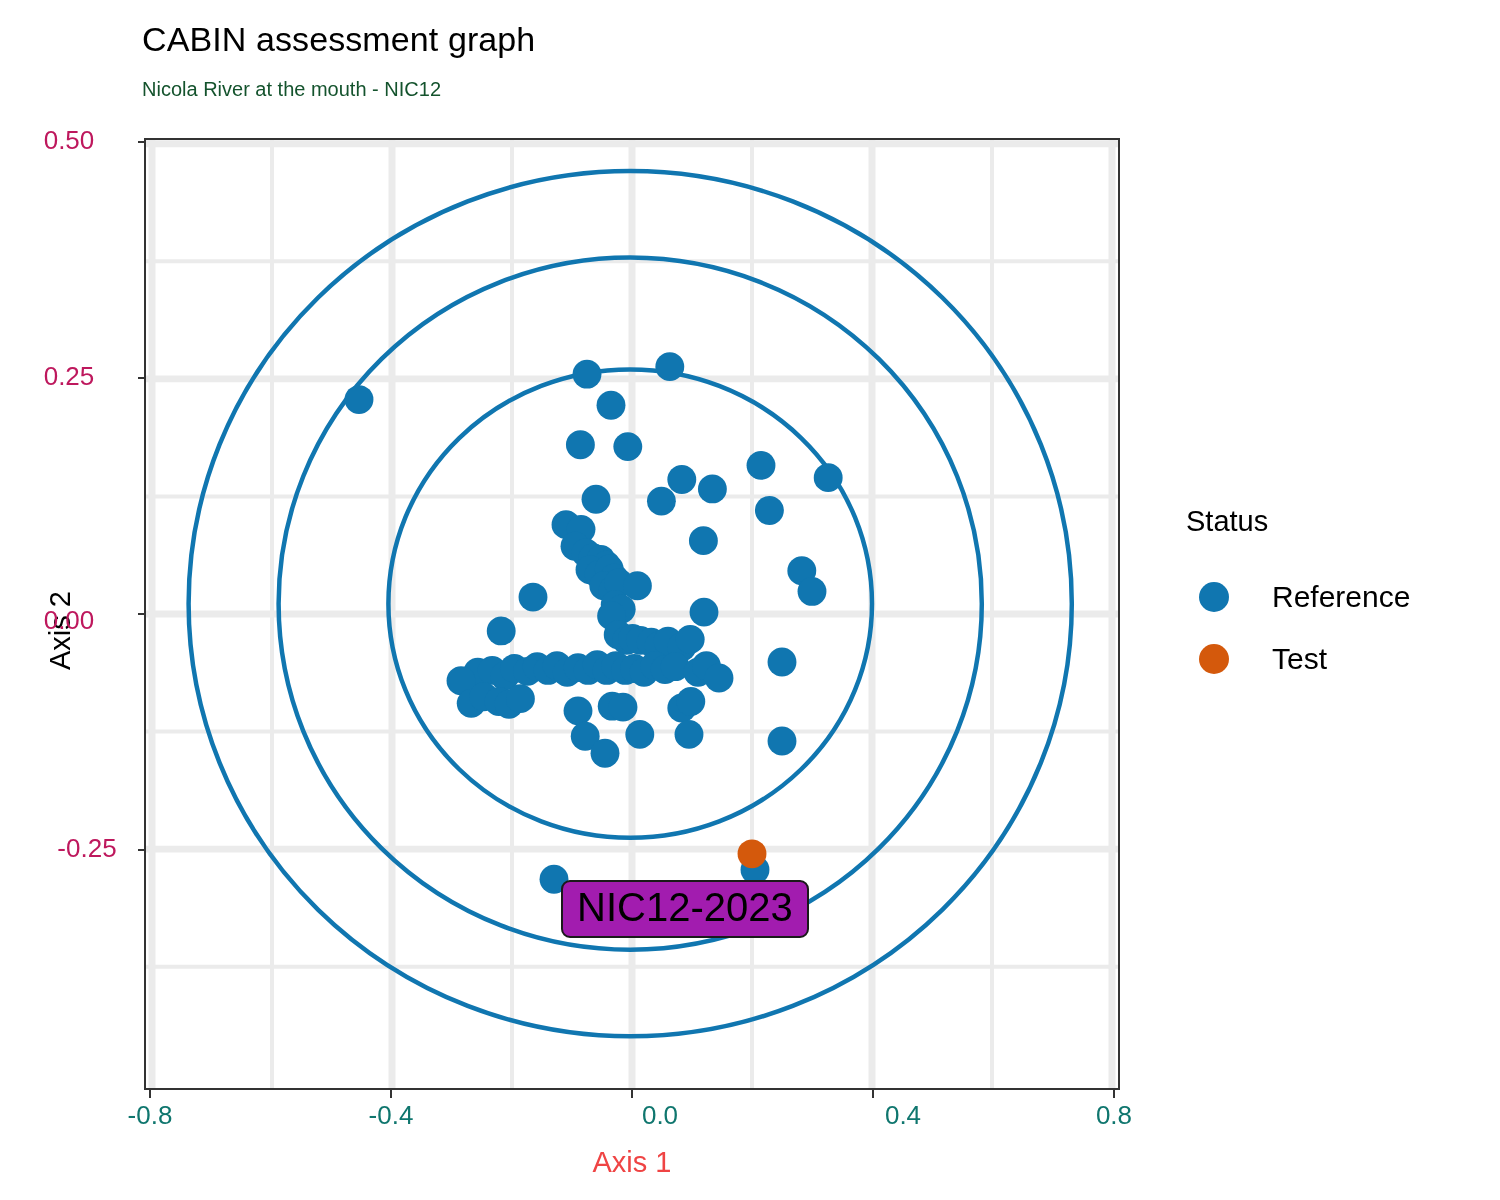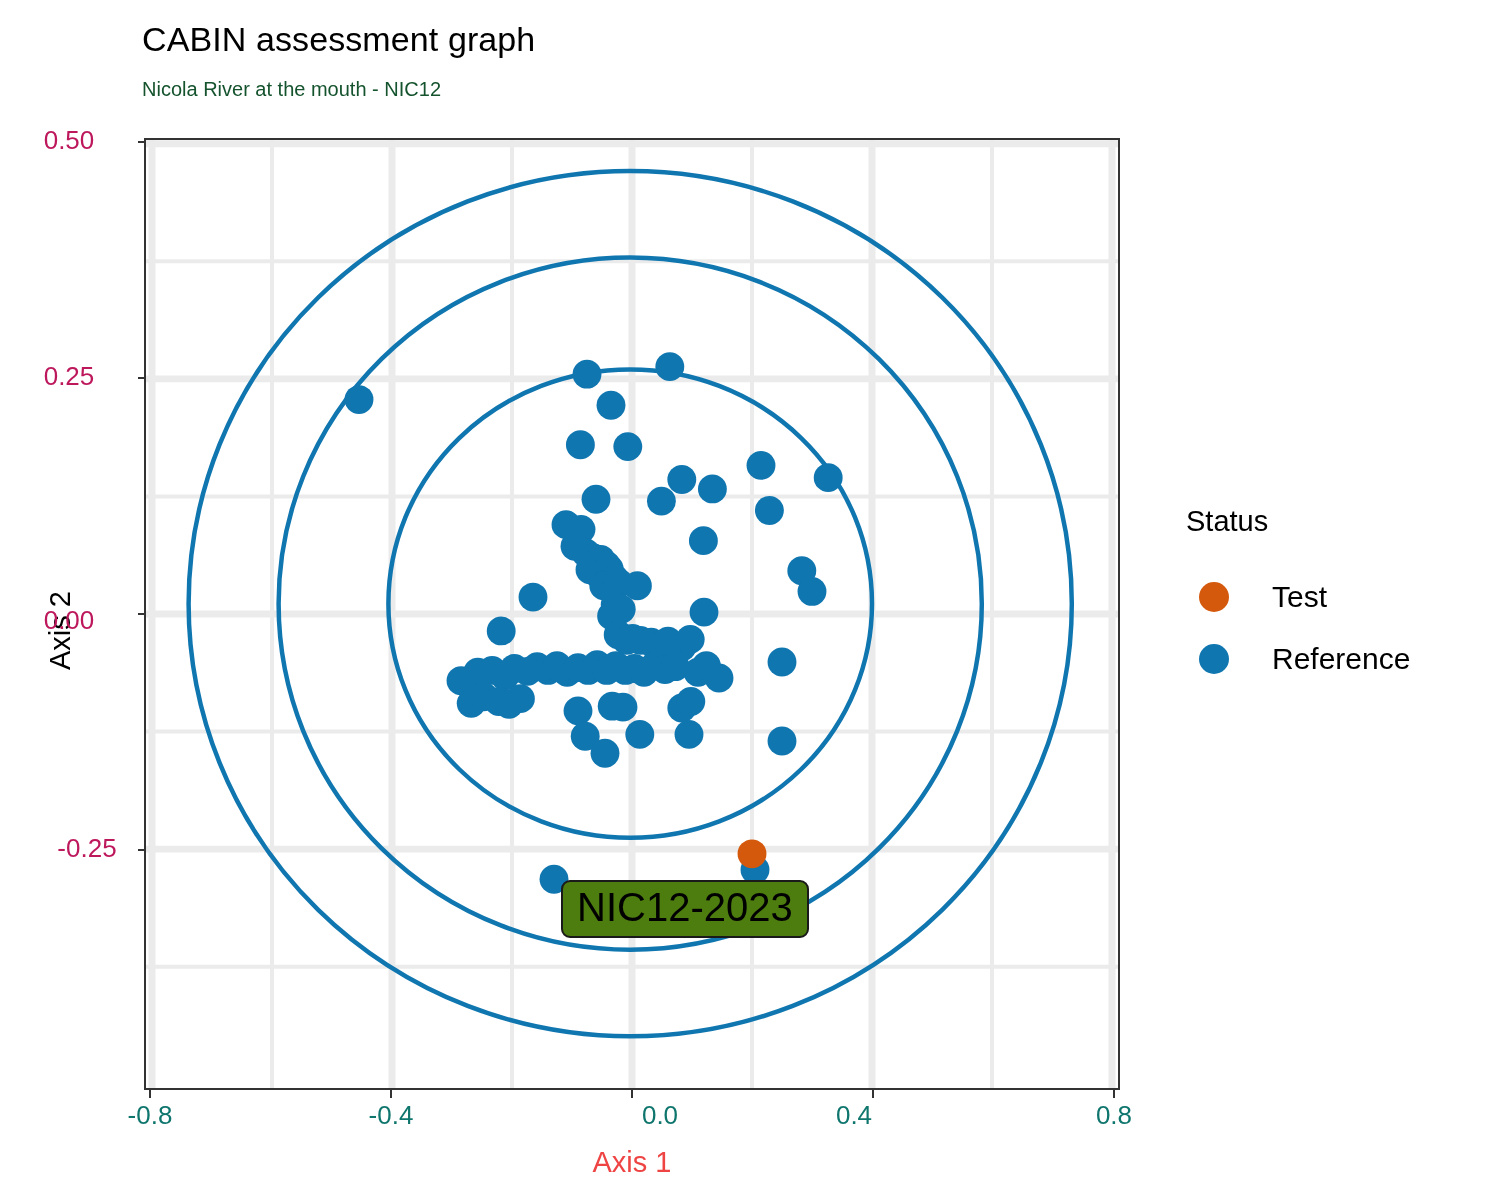--- a/index.html
+++ b/index.html
@@ -71,21 +71,21 @@
     width:56px;height:56px;display:flex;align-items:center;justify-content:center;
     flex:0 0 56px;
   }
   .legend-dot{width:30px;height:30px;border-radius:50%;}
   .legend-label{font-size:30px;color:#000;margin-left:30px;white-space:nowrap;}
 
   
   #point-label{
     position:absolute;
     left:561px; top:880px;
-    background:#4d7c0f;
+    background:#a21caf;
     border:2px solid #1a1a1a;
     border-radius:9px;
     padding:5px 14px 9px 14px;
     font-size:40px;
     color:#000;
     line-height:1.0;
     white-space:nowrap;
   }
 </style>
 </head>
@@ -110,21 +110,21 @@
       </div>
   </div>
 
   <div id="xtick-holder">
       <div class="xtick-txt" style="left: 150.025px;">-0.8</div>
       <div class="xtick-mark" style="left: 149.025px;"></div>
       <div class="xtick-txt" style="left: 391.012px;">-0.4</div>
       <div class="xtick-mark" style="left: 390.012px;"></div>
       <div class="xtick-txt" style="left: 660px;">0.0</div>
       <div class="xtick-mark" style="left: 631px;"></div>
-      <div class="xtick-txt" style="left: 854px;">0.4</div>
+      <div class="xtick-txt" style="left: 903px;">0.4</div>
       <div class="xtick-mark" style="left: 871.988px;"></div>
       <div class="xtick-txt" style="left: 1113.98px;">0.8</div>
       <div class="xtick-mark" style="left: 1112.98px;"></div>
     </div>
   <div class="axis-title-x">Axis 1</div>
 
   <div id="panel">
     <svg id="plotsvg" viewBox="0 0 976 952" preserveAspectRatio="none">
       <g id="gridlines">
           <line x1="126.51851851851856" y1="0" x2="126.51851851851856" y2="952" stroke="#ebebeb" stroke-width="4"></line>
@@ -244,26 +244,26 @@
     </svg>
   </div>
 
   <div id="point-label">NIC12-2023</div>
 
   <div id="legend">
     <div class="legend-title">Status</div>
     <div id="legend-rows">
         <div class="legend-row">
           <span class="legend-key">
+            <span class="legend-dot" style="background: rgb(16, 118, 176);"></span>
+          </span>
+          <span class="legend-label">Reference</span>
+        </div>
+        <div class="legend-row">
+          <span class="legend-key">
             <span class="legend-dot" style="background: rgb(212, 89, 12);"></span>
           </span>
           <span class="legend-label">Test</span>
         </div>
-        <div class="legend-row">
-          <span class="legend-key">
-            <span class="legend-dot" style="background: rgb(16, 118, 176);"></span>
-          </span>
-          <span class="legend-label">Reference</span>
-        </div>
       </div>
   </div>
 
 </div>
 
 </body></html>

